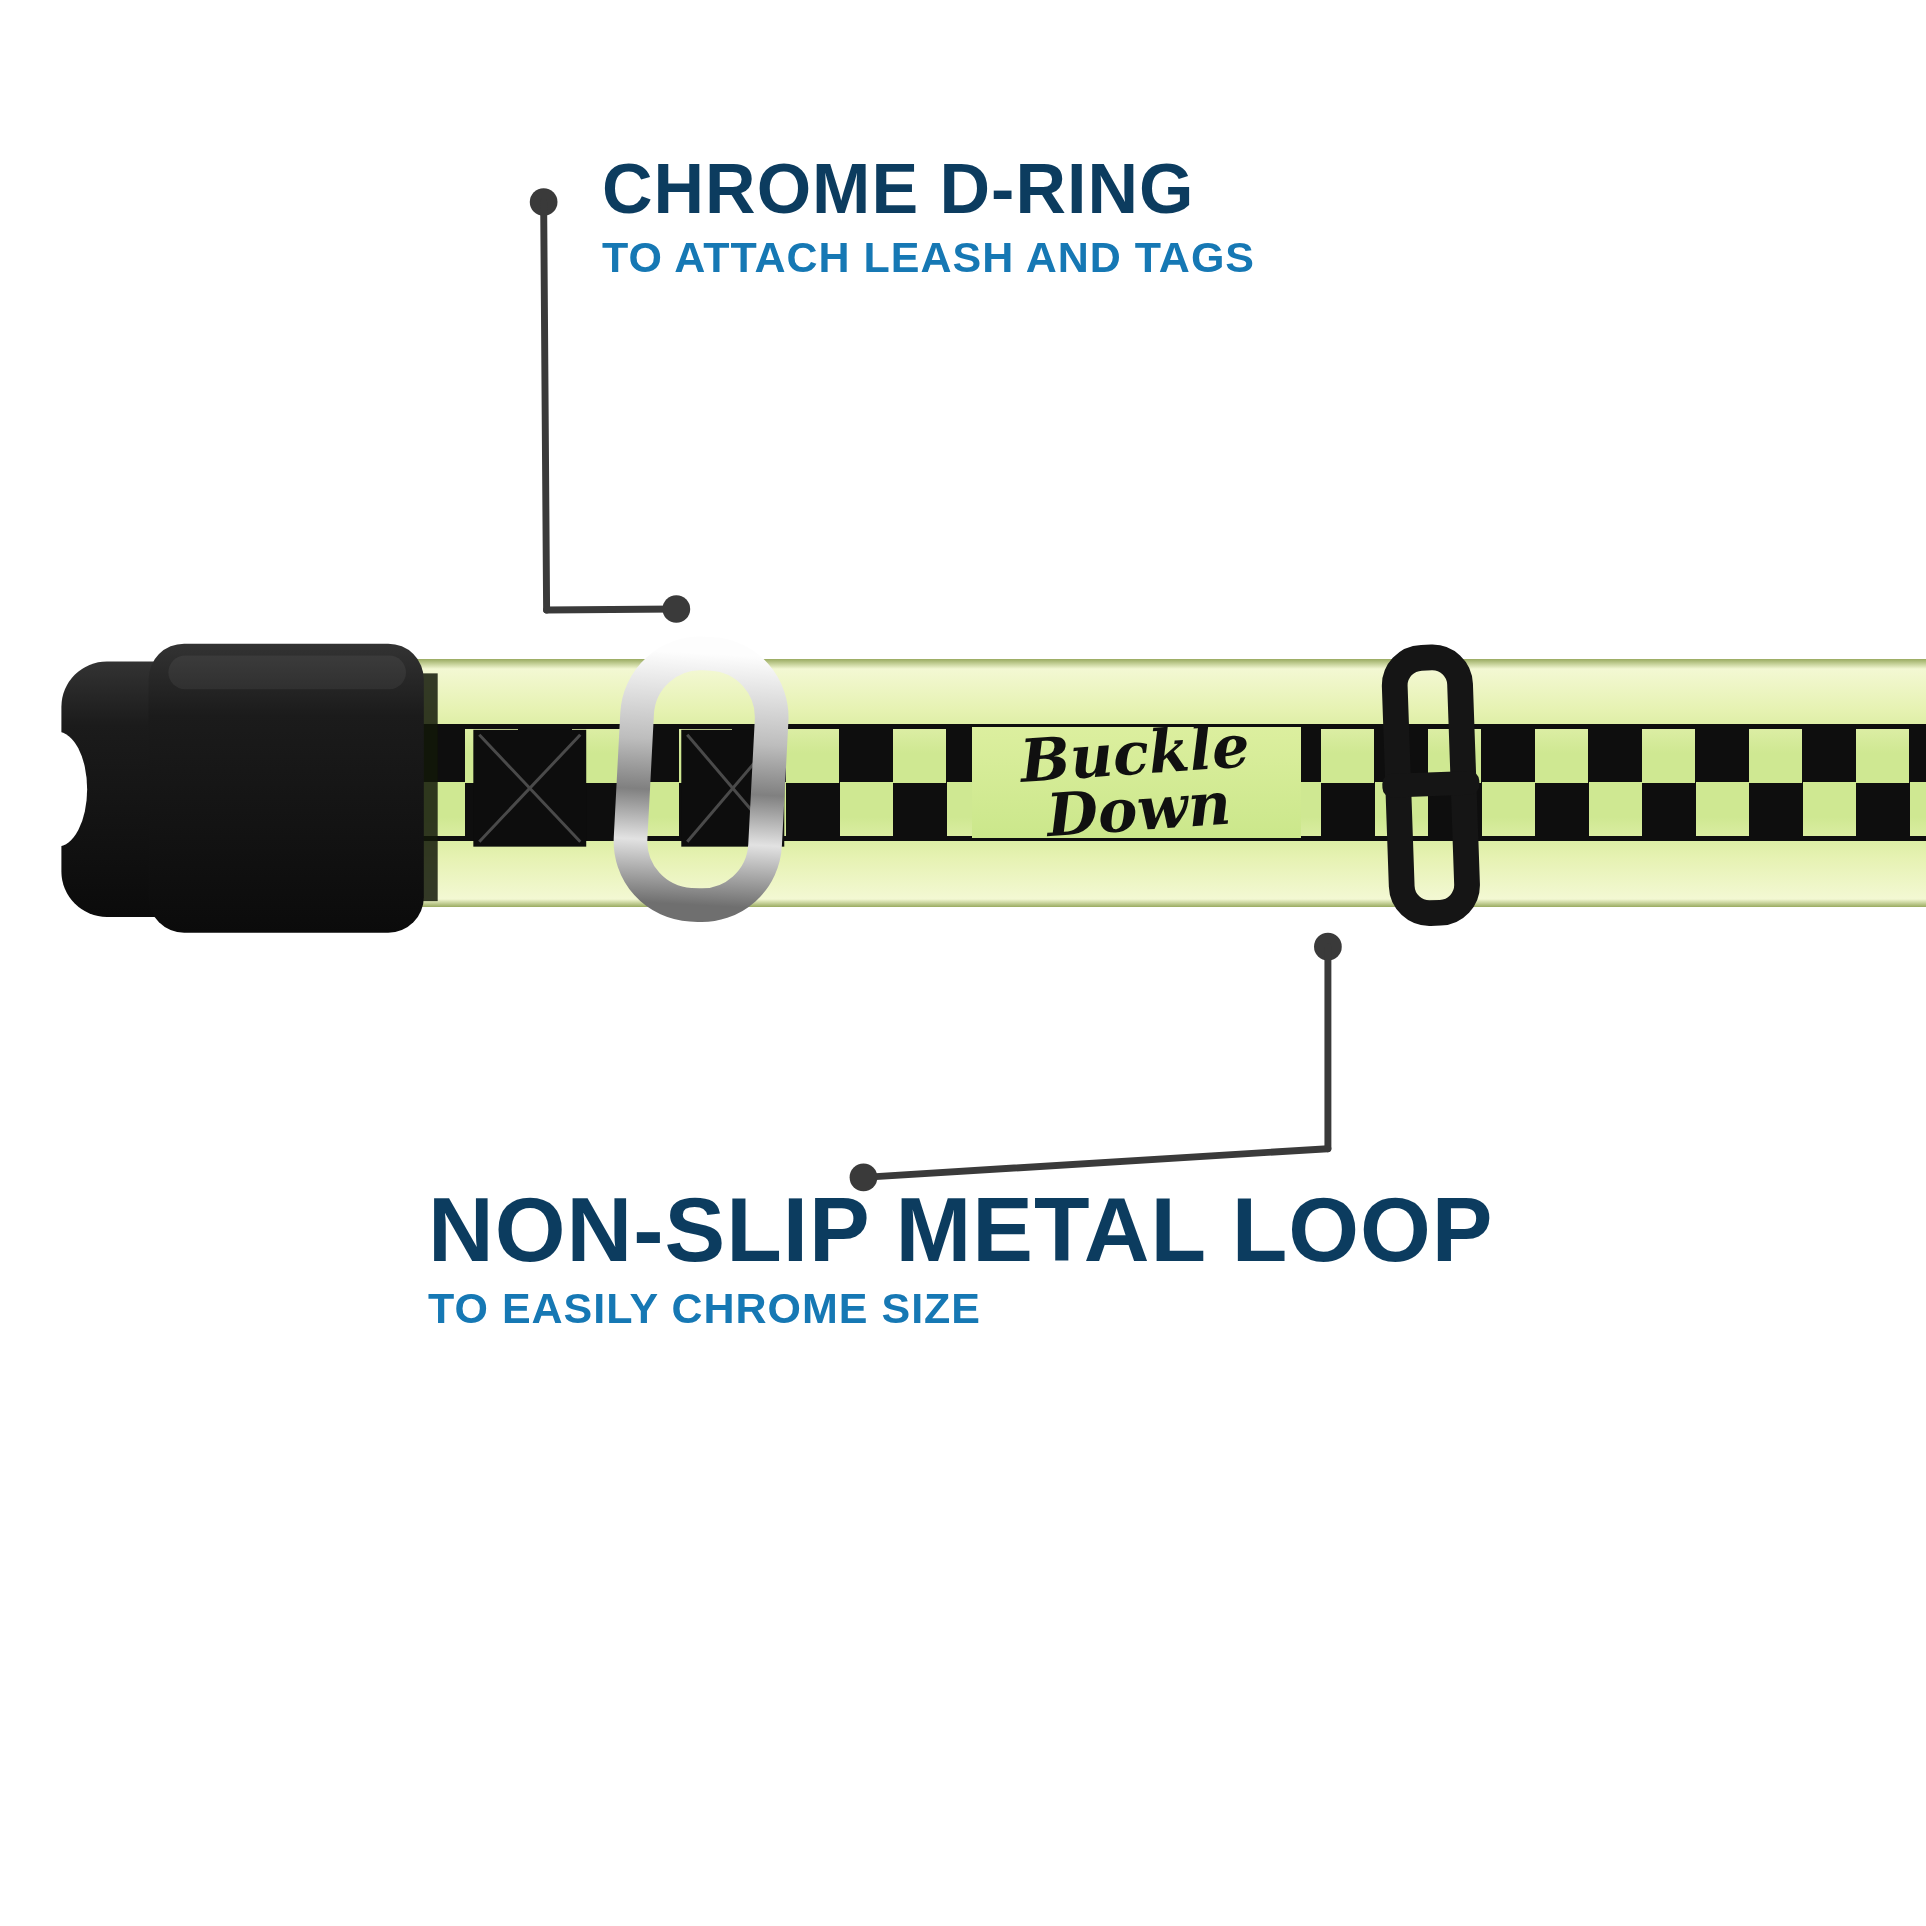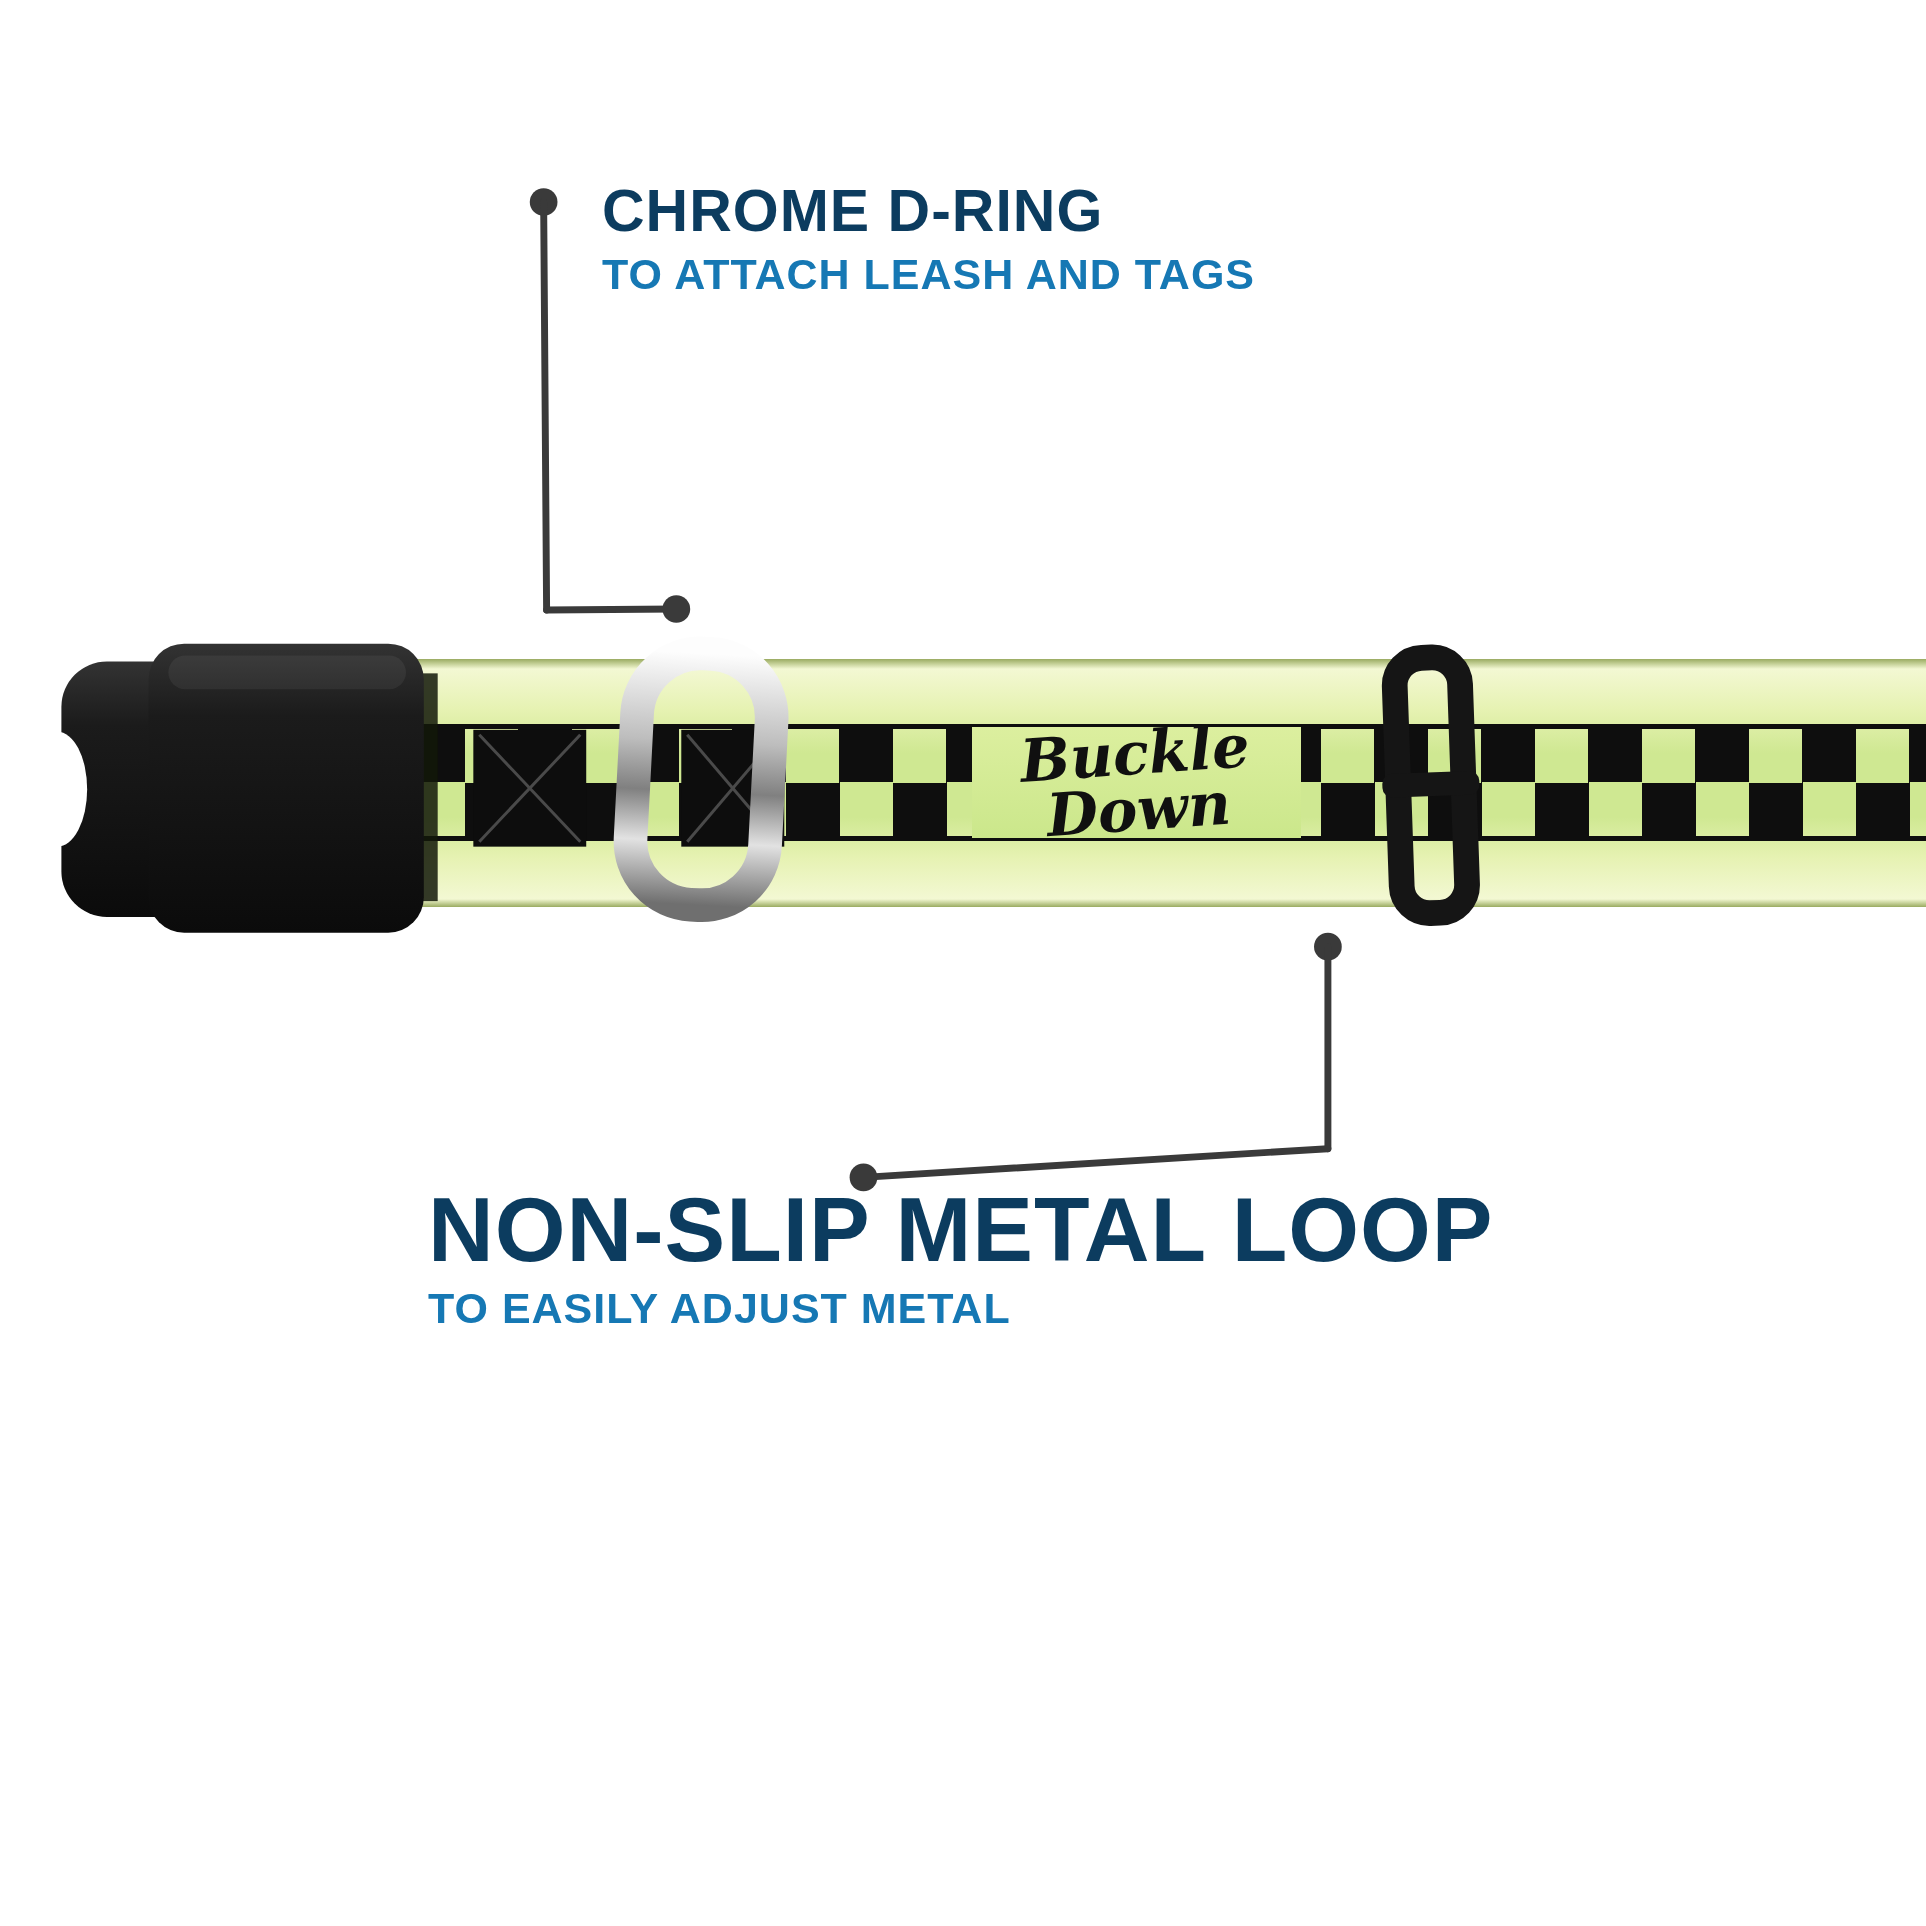--- a/index.html
+++ b/index.html
@@ -9,21 +9,21 @@
     font-family:"Liberation Sans",sans-serif;
   }
   .annotation{position:absolute;white-space:nowrap;}
   .annotation .title{
     font-weight:bold;color:var(--title-color,#0c3c5f);letter-spacing:1px;line-height:1;
   }
   .annotation .subtitle{
     font-weight:bold;color:var(--subtitle-color,#1678b4);font-size:43px;margin-top:12px;letter-spacing:1px;line-height:1;
   }
   .top-annotation{left:602px;top:154px;}
-  .top-annotation .title{font-size:59px;margin-top:28px;}
+  .top-annotation .title{font-size:70px;}
   .bottom-annotation{left:428px;top:1184px;}
   .bottom-annotation .title{font-size:91px;text-align:right;}
 
   
   .strap{
     position:absolute;left:348px;top:659px;width:1578px;height:248px;
     background:linear-gradient(180deg,
       #9aab61 0px,#f3f8d3 10px,#e6f2b2 51px,
       var(--strap-green,#cfe892) 94px,var(--strap-green,#cfe892) 158px,
       #e6f2b2 198px,#f3f8d3 240px,#9aab61 248px);
@@ -123,17 +123,17 @@
     </g>
   </svg>
 
   <div class="annotation top-annotation">
     <div class="title">CHROME D-RING</div>
     <div class="subtitle">TO ATTACH LEASH AND TAGS</div>
   </div>
 
   <div class="annotation bottom-annotation">
     <div class="title">NON-SLIP METAL LOOP</div>
-    <div class="subtitle">TO EASILY ADJUST METAL</div>
+    <div class="subtitle">TO EASILY CHROME SIZE</div>
   </div>
 
 </div>
 
 
 </body></html>

